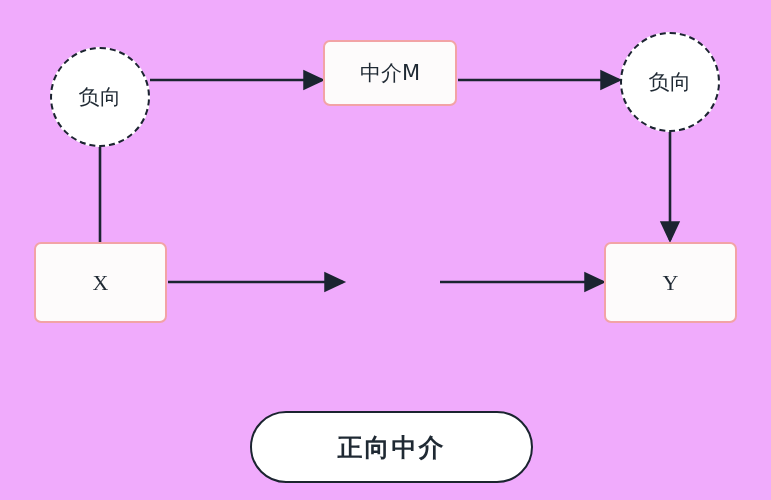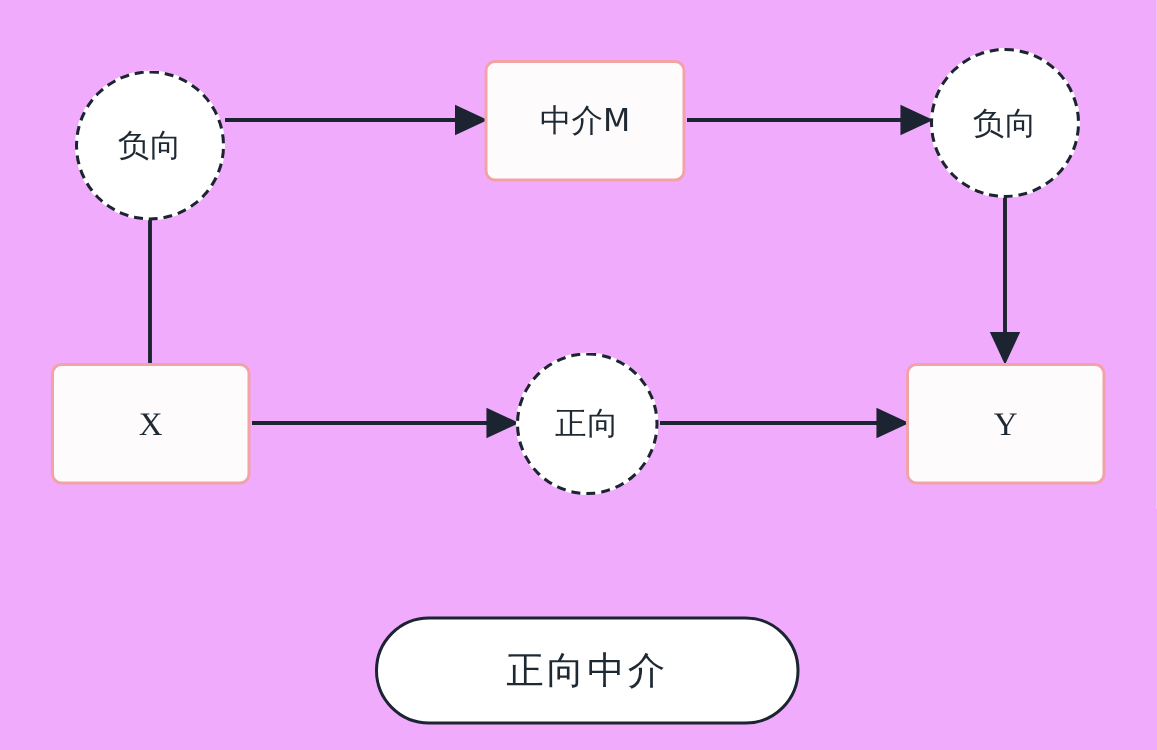--- a/index.html
+++ b/index.html
@@ -48,29 +48,29 @@
     font-size:22px;
     line-height:1;
   }
   .label-mixed{
     font-family:"DejaVu Sans","Liberation Sans",sans-serif;
     font-size:21px;
     line-height:1;
   }
   .label-capsule{
     font-family:"Liberation Serif","DejaVu Serif",serif;
-    font-weight:normal;
+    font-weight:bold;
     font-size:25px;
     letter-spacing:2px;
     line-height:1;
   }
 
   
   #n-neg-top   {left:50px; top:47px;  width:100px;height:100px;}
-  #n-med       {left:323px;top:40px;  width:134px;height:81px;}
+  #n-med       {left:323px;top:40px;  width:134px;height:66px;}
   #n-neg-right {left:620px;top:32px;  width:100px;height:100px;}
   #n-x         {left:34px; top:242px; width:133px;height:81px;}
   #n-pos       {left:344px;top:235px; width:95px; height:95px;}
   #n-y         {left:604px;top:242px; width:133px;height:81px;}
   #n-capsule   {left:250px;top:411px; width:283px;height:72px;}
 </style>
 </head>
 <body>
 
 <div id="stage">
@@ -104,23 +104,20 @@
   </div>
 
   <div class="node circle" id="n-neg-right">
     <span class="label-cn">负向</span>
   </div>
 
   <div class="node box" id="n-x">
     <span class="label-latin">X</span>
   </div>
 
-  <div class="node circle" id="n-pos">
-    <span class="label-cn">正向</span>
-  </div>
 
   <div class="node box" id="n-y">
     <span class="label-latin">Y</span>
   </div>
 
   <div class="node capsule" id="n-capsule">
     <span class="label-capsule">正向中介</span>
   </div>
 
 </div>

